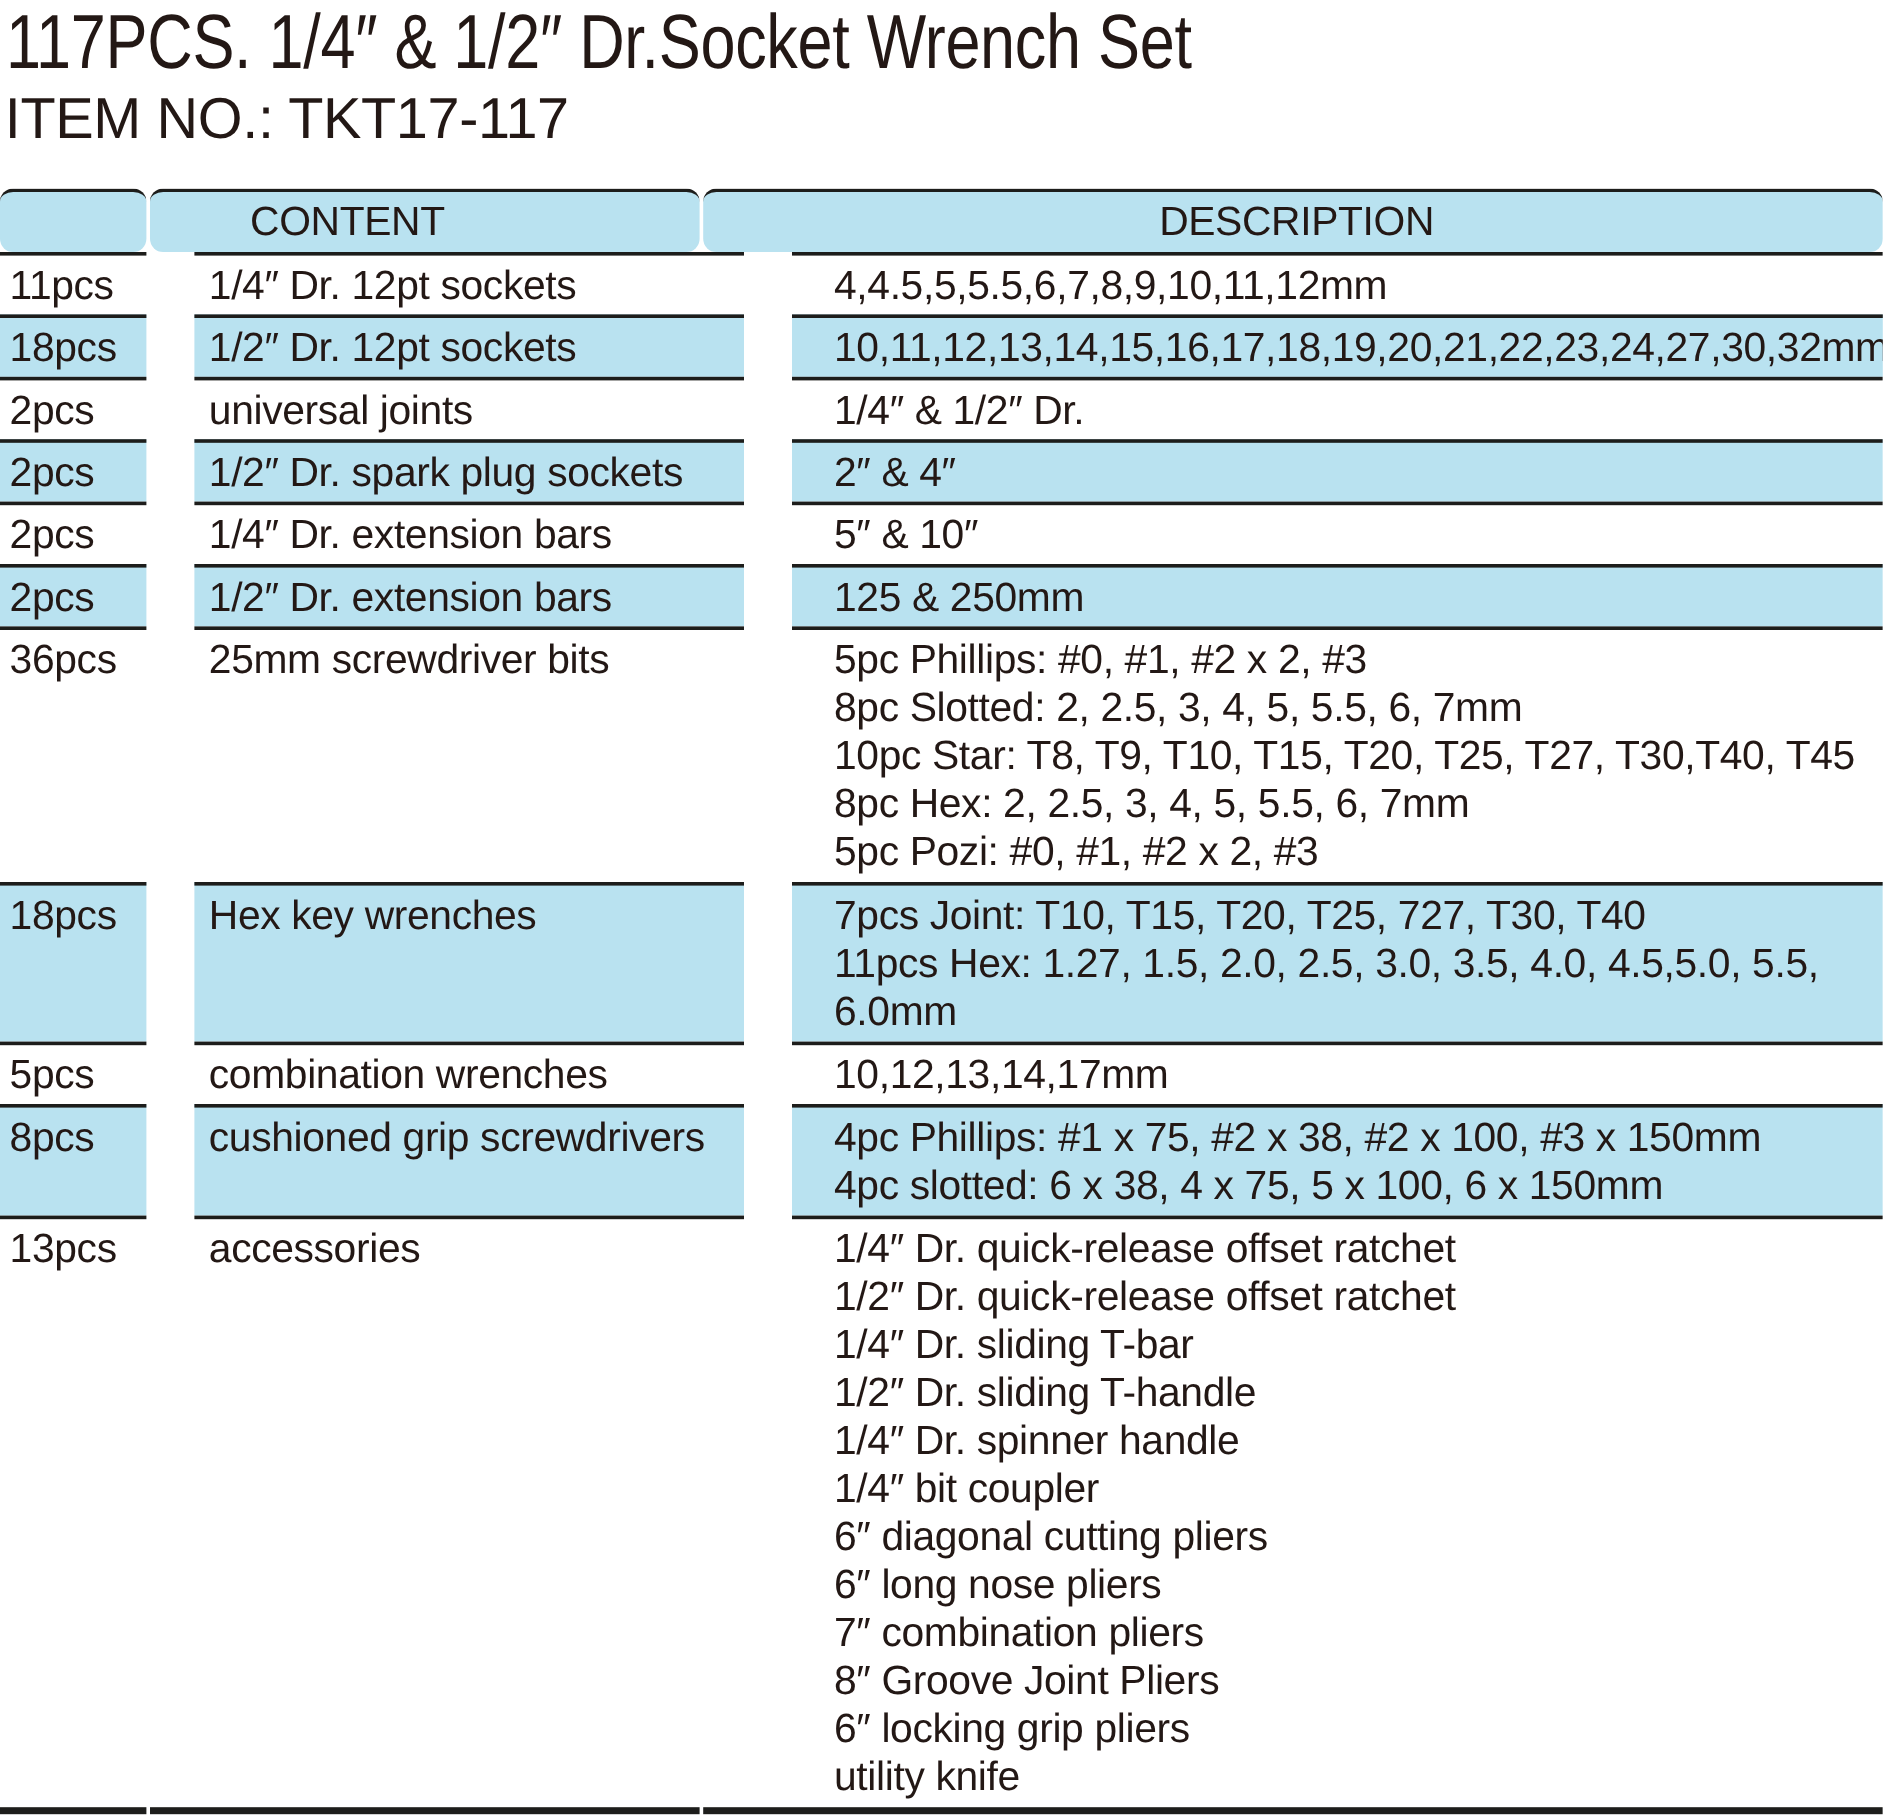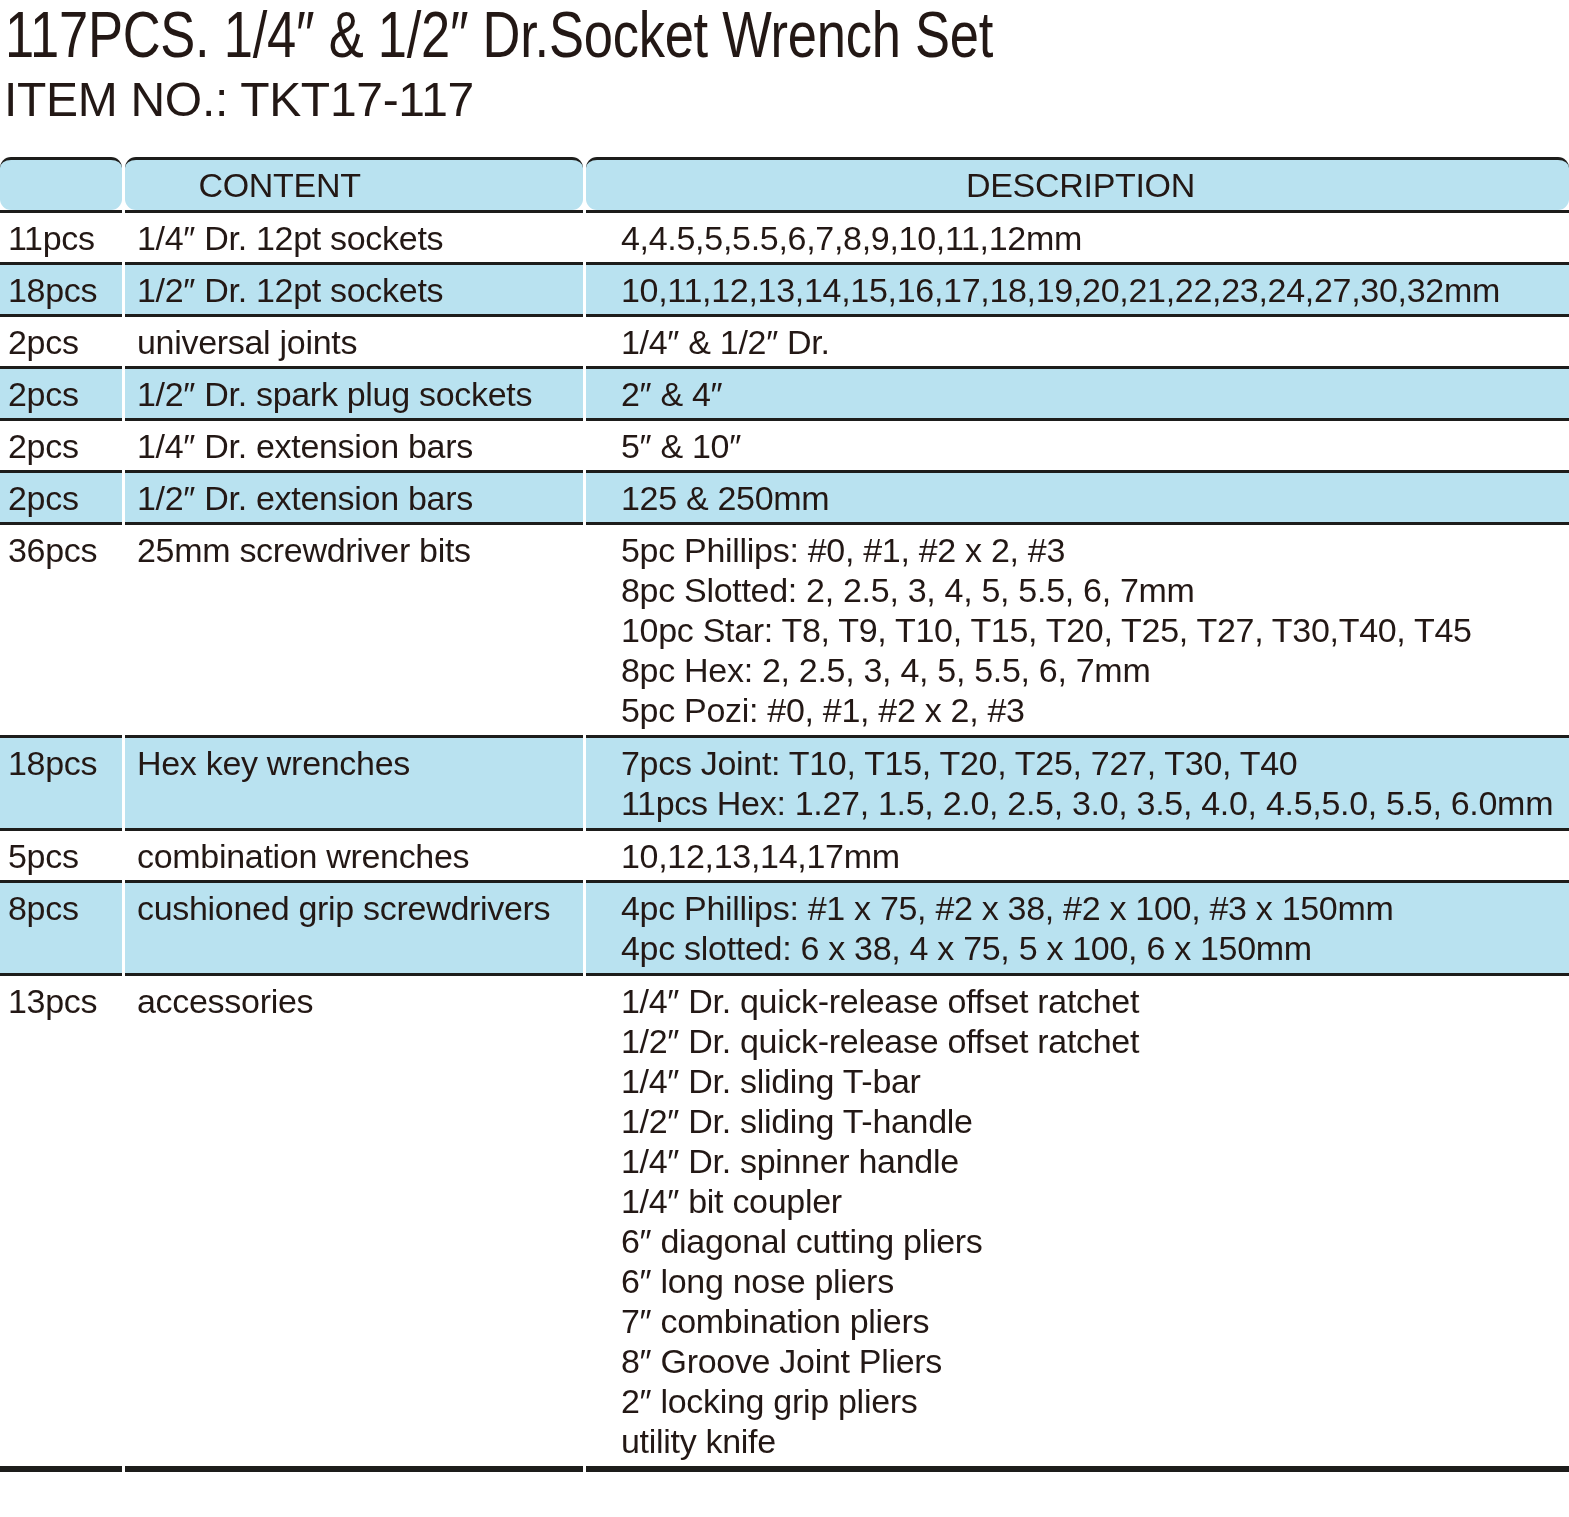--- a/index.html
+++ b/index.html
@@ -51,30 +51,30 @@
   .hrow .cell {
     background: var(--hl);
     height: 53px;
     display: flex;
     align-items: center;
     justify-content: center;
     border-radius: 11px;
   }
   .hrow .content-label {
     position: absolute;
-    left: 2px; top: 3px;
+    left: 12px; top: 3px;
     width: 527px;
     height: 50px;
     display: flex;
     align-items: center;
     justify-content: center;
     padding-left: 28px;
   }
   
-  .row { min-height: 52px; }
+  .row { min-height: 52px; gap: 40px; }
   .row .cell { line-height: 40px; }
   .row:not(.multi) .cell {
     display: flex;
     align-items: center;
   }
   .multi .cell { padding-top: 5px; padding-bottom: 5px; }
   .hl .cell { background: var(--hl); }
   .desc .line { line-height: 40px; margin-left: 29px; }
   
   .brow .cell { border-top: 6px solid var(--line); height: 6px; }
@@ -176,21 +176,21 @@
           <div class="line">1/4″ Dr. quick-release offset ratchet</div>
           <div class="line">1/2″ Dr. quick-release offset ratchet</div>
           <div class="line">1/4″ Dr. sliding T-bar</div>
           <div class="line">1/2″ Dr. sliding T-handle</div>
           <div class="line">1/4″ Dr. spinner handle</div>
           <div class="line">1/4″ bit coupler</div>
           <div class="line">6″ diagonal cutting pliers</div>
           <div class="line">6″ long nose pliers</div>
           <div class="line">7″ combination pliers</div>
           <div class="line">8″ Groove Joint Pliers</div>
-          <div class="line">2″ locking grip pliers</div>
+          <div class="line">6″ locking grip pliers</div>
           <div class="line">utility knife</div>
         </div>
   </div>
     </div>
   <div class="brow">
     <div class="cell c1"></div>
     <div class="cell c2"></div>
     <div class="cell c3"></div>
   </div>
 </div>

